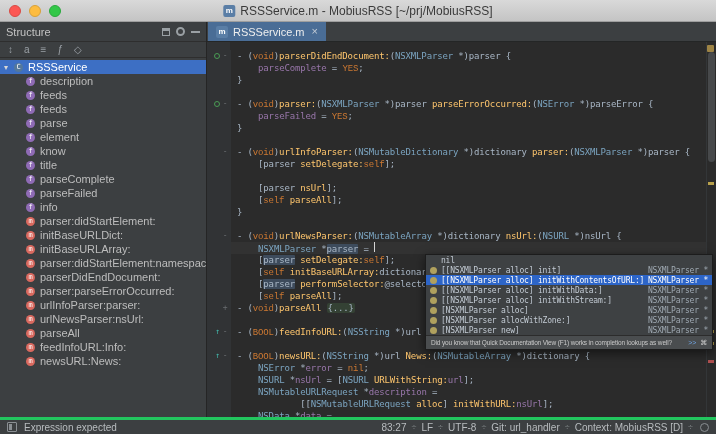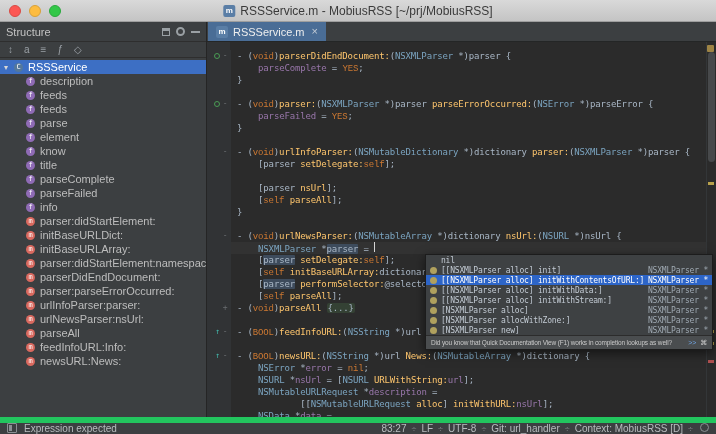--- a/index.html
+++ b/index.html
@@ -81,21 +81,21 @@
 .prow.psel .ptype{color:#fff;}
 .picon{width:7px;height:7px;border-radius:50%;background:#b0a15e;flex:none;}
 .picon.noicon{visibility:hidden;}
 .ptext{white-space:pre;overflow:hidden;}
 .ptype{margin-left:auto;color:#9fa9b2;white-space:pre;flex:none;}
 .popuphint{height:14px;display:flex;align-items:center;gap:4px;padding:0 5px;background:#4a4d4f;border-top:1px solid #2c2c2c;font-family:"Liberation Sans",sans-serif;font-size:6.5px;color:#c9c9c9;white-space:nowrap;overflow:hidden;}
 .hintlink{margin-left:auto;color:#6fa3e0;font-size:7px;flex:none;}
 .hintkey{color:#cfcfcf;font-size:7px;flex:none;}
 
 
-.statusbar{height:17px;flex:none;background:#3c3f41;border-top:6px solid #22c55e;display:flex;align-items:flex-start;gap:7px;padding:0 7px;font-size:10px;color:#b8bcbf;}
+.statusbar{height:17px;flex:none;background:#3c3f41;border-top:3px solid #22c55e;display:flex;align-items:center;gap:7px;padding:0 7px;font-size:10px;color:#b8bcbf;}
 .sbtoggle{width:10px;height:10px;border:1px solid #8a8f93;border-radius:1px;position:relative;flex:none;}
 .sbtoggle::after{content:"";position:absolute;left:1px;top:1px;width:3px;height:6px;background:#8a8f93;}
 .sbmsg{white-space:nowrap;}
 .sbright{margin-left:auto;display:flex;align-items:center;gap:5px;}
 .sep{color:#7d8184;font-size:9px;}
 .sitem{white-space:nowrap;}
 .sbicon{width:9px;height:9px;border:1px solid #8a8f93;border-radius:50%;flex:none;}
 </style>
 </head>
 <body>

